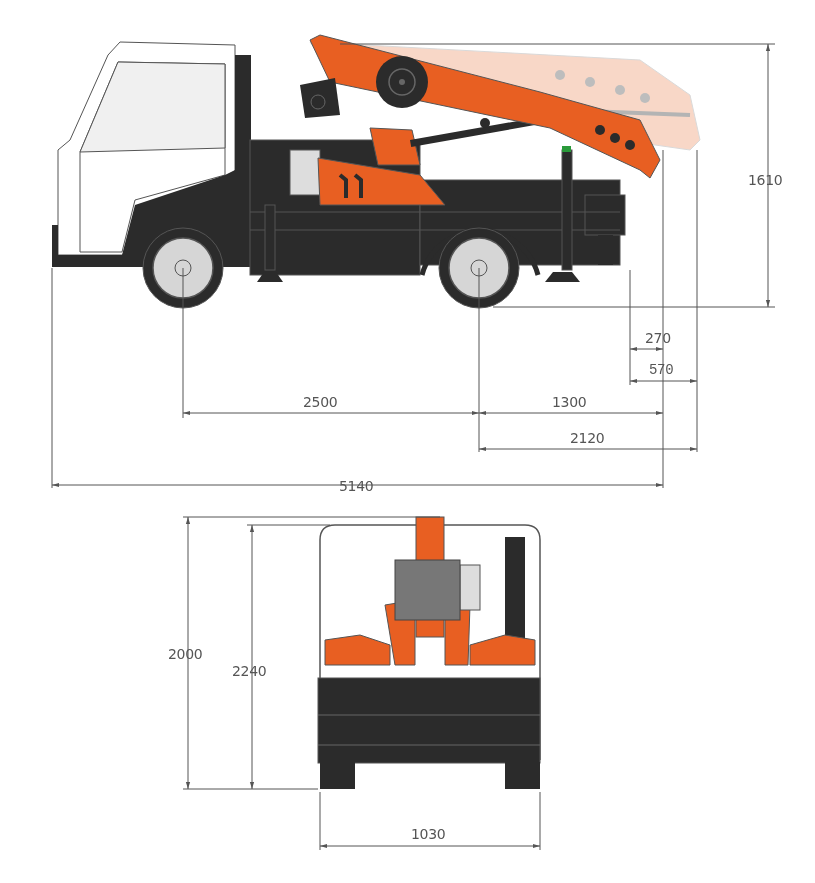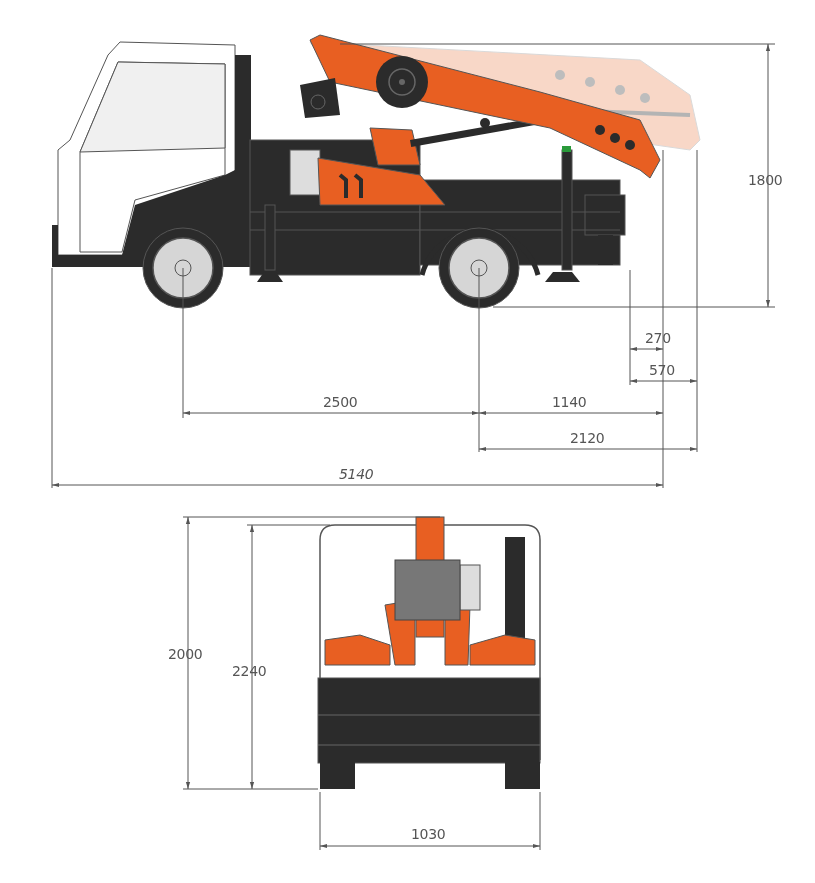--- a/index.html
+++ b/index.html
@@ -131,22 +131,22 @@
       <line x1="183" y1="789" x2="318" y2="789"></line>
       <line x1="320" y1="792" x2="320" y2="850"></line>
       <line x1="540" y1="792" x2="540" y2="850"></line>
       <line x1="188" y1="517" x2="188" y2="789" marker-start="url(#arr)" marker-end="url(#arr)"></line>
       <line x1="252" y1="525" x2="252" y2="789" marker-start="url(#arr)" marker-end="url(#arr)"></line>
       <line x1="320" y1="846" x2="540" y2="846" marker-start="url(#arr)" marker-end="url(#arr)"></line>
     </g>
   </g>
 </svg>
 
-<span class="dim-label" style="left:748px; top:172px;">1800</span>
+<span class="dim-label" style="left:748px; top:172px;">1610</span>
 <span class="dim-label" style="left:633px; top:330px;margin-left:12px;">270</span>
-<span class="dim-label" style="left:649px; top:362px;">570</span>
-<span class="dim-label" style="left:323px; top:394px;">2500</span>
-<span class="dim-label" style="left:552px; top:394px;">1140</span>
+<span class="dim-label" style="left:649px; top:362px;font-family:Liberation Mono, monospace;">570</span>
+<span class="dim-label" style="left:303px; top:394px;">2500</span>
+<span class="dim-label" style="left:552px; top:394px;">1300</span>
 <span class="dim-label" style="left:570px; top:430px;">2120</span>
-<span class="dim-label" style="left:339px; top:466px;font-style:italic;">5140</span>
+<span class="dim-label" style="left:339px; top:478px;">5140</span>
 <span class="dim-label" style="left:168px; top:646px;">2000</span>
 <span class="dim-label" style="left:232px; top:663px;text-align:center;">2240</span>
 <span class="dim-label" style="left:411px; top:826px;">1030</span>
 
 </body></html>

